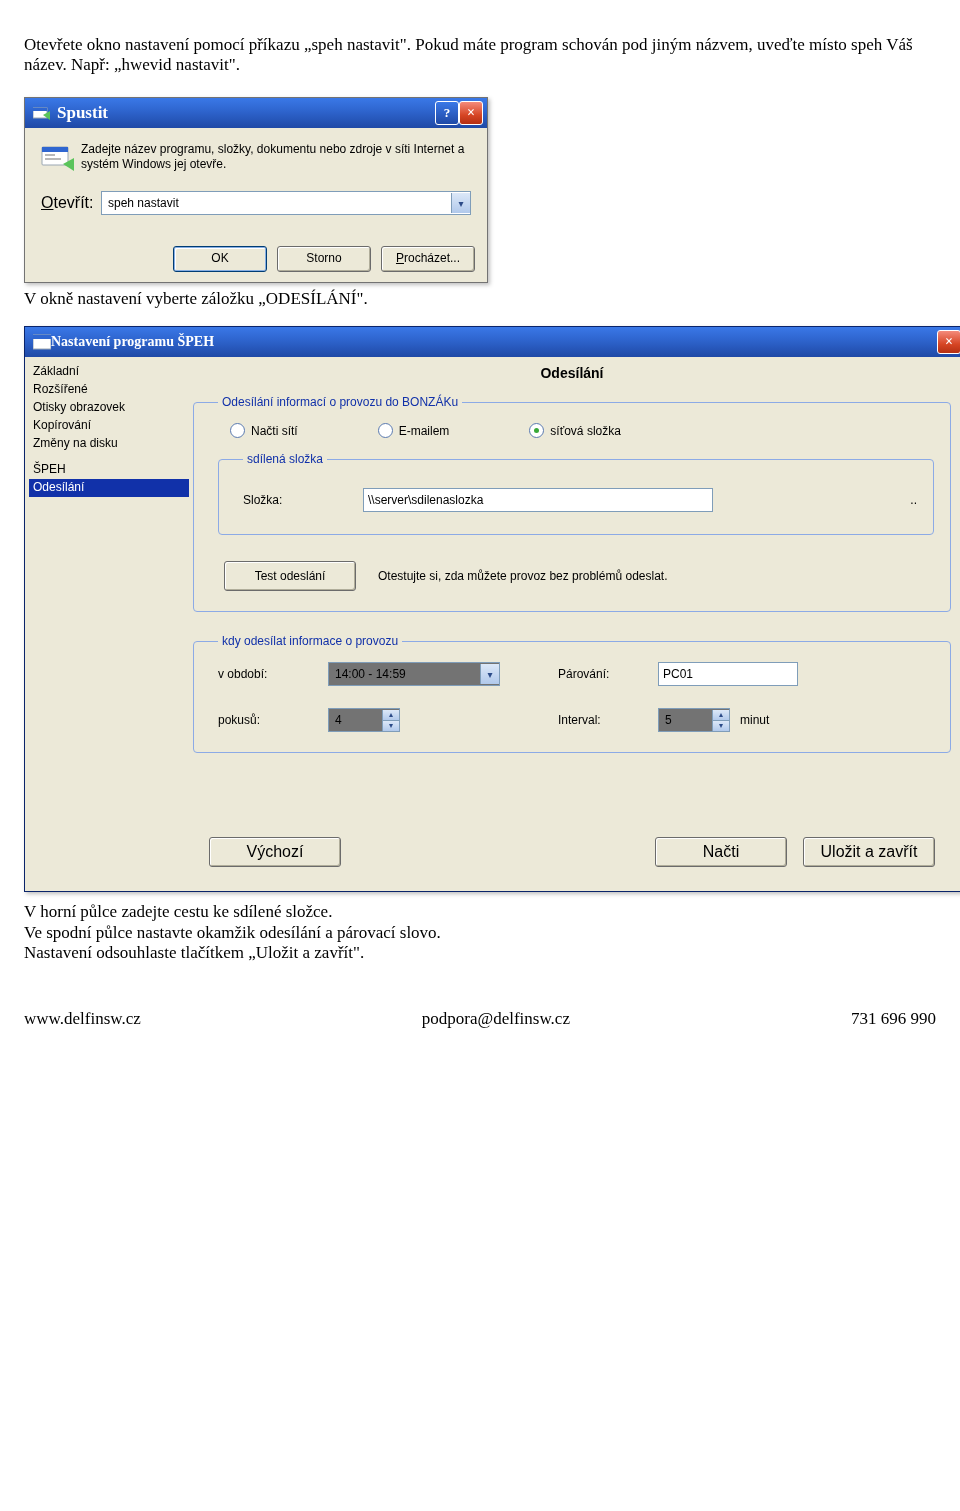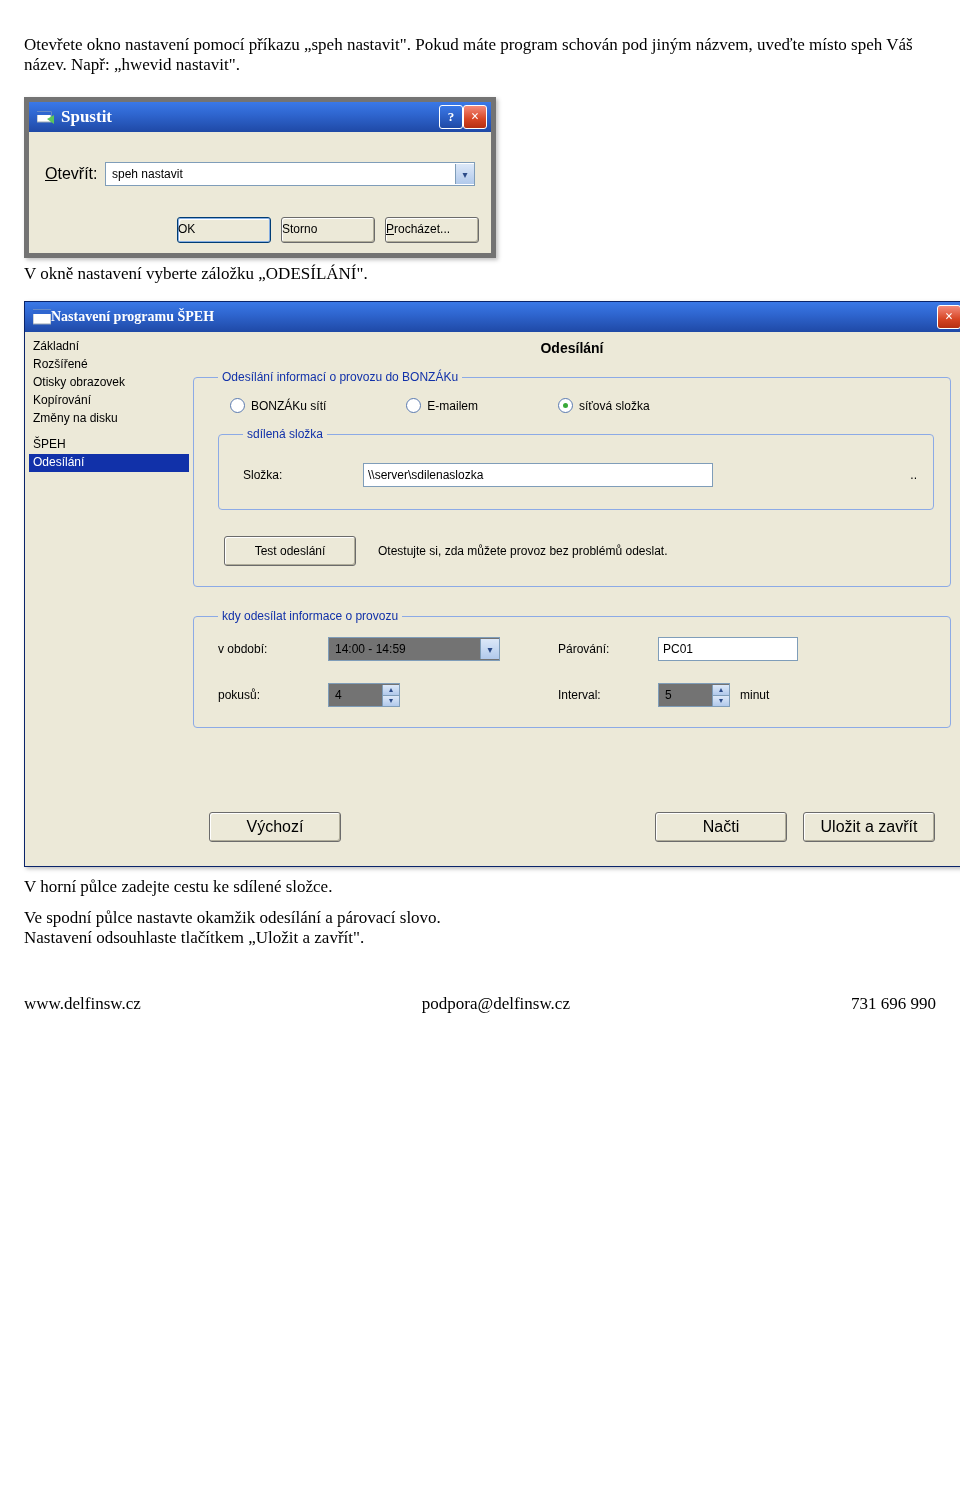--- a/index.html
+++ b/index.html
@@ -10,21 +10,21 @@
     background: #fff;
     color: #000;
     width: 960px;
     box-sizing: border-box;
   }
   .sans { font-family: Tahoma, Arial, sans-serif; }
 
   
   .run-window {
     width: 462px;
-    border: 5px solid #737373;
+    border: 1px solid #737373;
     background: #ece9d8;
     margin: 22px 0 4px 0;
     box-shadow: 2px 2px 4px rgba(0,0,0,.25);
   }
   .run-title {
     display: flex; align-items: center;
     background: linear-gradient(to bottom,#3a78e7 0%,#2f66d0 40%,#1f49a6 100%);
     height: 30px; padding: 0 4px 0 8px; color:#fff; font-weight:bold;
     font-family: Tahoma;
   }
@@ -71,21 +71,21 @@
   .run-btnrow {
     display:flex; justify-content:flex-end; gap:10px;
     padding: 16px 12px 10px 12px;
     border-top: 1px solid transparent;
   }
   .run-btn {
     width: 92px; height:24px;
     background:#ece9d8;
     border:1px solid #6b6b6b; border-radius:3px;
     box-shadow: inset 1px 1px 0 #fff, inset -1px -1px 0 #b0ad9a;
-    font-size:12px; line-height:22px; 
+    font-size:12px; line-height:22px; text-align:center;
   }
   .run-btn.default { border:1px solid #003c74; box-shadow: 0 0 0 1px #86aee2 inset, inset 2px 2px 0 #fff; }
 
   
   .settings-window {
     width: 940px; margin-top: 14px;
     border: 1px solid #0a246a;
     background:#ece9d8;
     box-shadow: 2px 2px 4px rgba(0,0,0,.25);
   }
@@ -185,20 +185,32 @@
       <rect x="0" y="3" width="14" height="10" fill="#fff" stroke="#9aa7b3"></rect>
       <rect x="0" y="3" width="14" height="3" fill="#2f66d0"></rect>
       <path d="M10 10 L17 6 L17 15 Z" fill="#5bc45b"></path>
     </svg>
     <span>Spustit</span>
     <div class="spacer"></div>
     <div class="tb-help">?</div>
     <div class="tb-close-red">×</div>
   </div>
   <div class="run-body">
+    <div class="run-msgrow">
+      <div class="run-icon-box">
+        <svg width="34" height="30" viewBox="0 0 34 30">
+          <rect x="1" y="5" width="26" height="18" rx="1" fill="#fff" stroke="#9aa7b3"></rect>
+          <rect x="1" y="5" width="26" height="5" fill="#2f66d0"></rect>
+          <rect x="4" y="12" width="10" height="2" fill="#b8b8b8"></rect>
+          <rect x="4" y="16" width="16" height="2" fill="#b8b8b8"></rect>
+          <path d="M22 22 L33 16 L33 29 Z" fill="#5bc45b"></path>
+        </svg>
+      </div>
+      <div class="run-msg">Zadejte název programu, složky, dokumentu nebo zdroje v síti Internet a systém Windows jej otevře.</div>
+    </div>
     <div class="run-open-row">
       <div class="run-open-label"><u>O</u><span></span><span id="olbl">tevřít:</span></div>
       <div class="run-combo">
         <input value="speh nastavit" style="">
         <div class="dd">▾</div>
       </div>
     </div>
   </div>
   <div class="run-btnrow">
     <div class="run-btn default">OK</div>
@@ -231,21 +243,21 @@
       <div class="side-item sel">Odesílání</div>
     </div>
     <div class="set-main">
       <div class="heading">Odesílání</div>
 
       <fieldset class="blue">
         <legend>Odesílání informací o provozu do BONZÁKu</legend>
         <div class="radio-row">
           <div class="radio-item">
             <div class="radio-outer"></div>
-              <span>BONZÁKu sítí</span>
+              <span>Načti sítí</span>
           </div>
           <div class="radio-item">
             <div class="radio-outer"></div>
               <span>E-mailem</span>
           </div>
           <div class="radio-item">
             <div class="radio-outer">
                 <div class="radio-dot"></div>
               </div>
               <span>síťová složka</span>
@@ -306,21 +318,21 @@
       <div class="bottom-row">
         <div class="bottom-btn">Výchozí</div>
         <div class="gap"></div>
         <div class="bottom-btn">Načti</div>
         <div class="bottom-btn">Uložit a zavřít</div>
       </div>
     </div>
   </div>
 </div>
 
-<p style="margin-top:10px;margin-bottom:11px">V horní půlce zadejte cestu ke sdílené složce.</p>
+<p style="margin-top:10px;margin-bottom:1px">V horní půlce zadejte cestu ke sdílené složce.</p>
 <p style="margin:0">Ve spodní půlce nastavte okamžik odesílání a párovací slovo.</p>
 <p style="margin-top:0">Nastavení odsouhlaste tlačítkem „Uložit a zavřít".</p>
 
 <div class="footer">
   <span>www.delfinsw.cz</span>
   <span>podpora@delfinsw.cz</span>
   <span>731 696 990</span>
 </div>
 
 </body></html>

